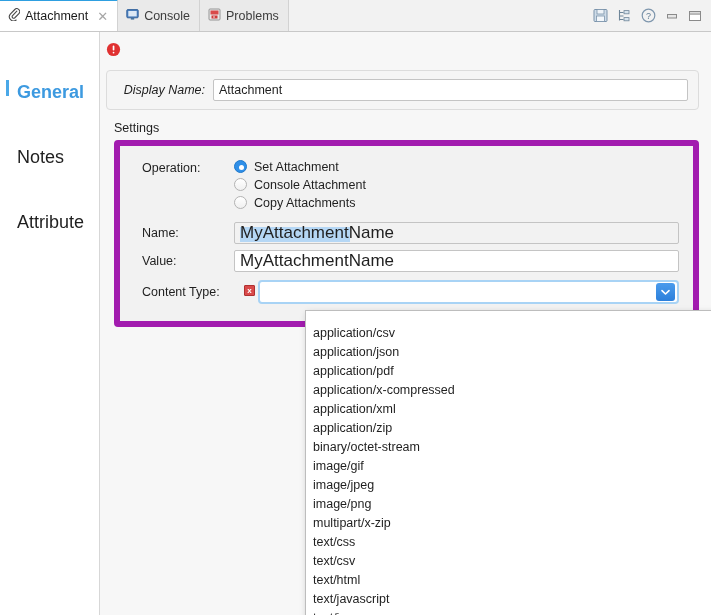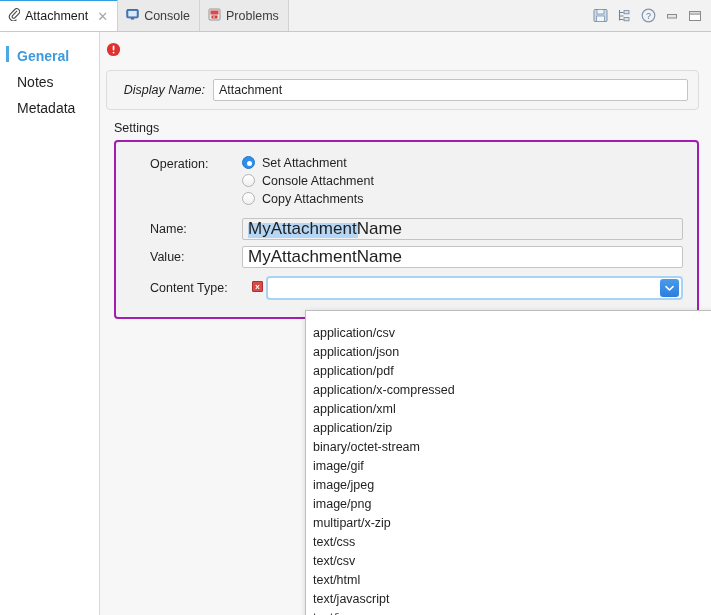--- a/index.html
+++ b/index.html
@@ -66,24 +66,25 @@
   
   .sidebar {
     width: 100px;
     background: #ffffff;
     border-right: 1px solid #d7d7d7;
     padding-top: 11px;
     flex: 0 0 100px;
   }
   .side-item {
     position: relative;
-    font-size: 14px;
+    font-size: 18px;
     color: #1f1f1f;
     padding: 5px 0 5px 17px;
     cursor: pointer;
+    margin-top: 34px;
   }
   .side-item.active { color: #3d9ae0; font-weight: bold; }
   .side-item.active::before {
     content: "";
     position: absolute;
     left: 6px; top: 3px;
     width: 3px; height: 16px;
     background: #4aa8e8;
   }
 
@@ -141,23 +142,23 @@
   .section-title {
     font-size: 12.5px;
     color: #1f1f1f;
     padding: 11px 0 5px 14px;
   }
 
   
   .settings-card {
     margin: 0 12px 0 14px;
     background: #f2f2f2;
-    border: 2px solid #a21caf;
+    border: 6px solid #a21caf;
     border-radius: 4px;
-    padding: 6px 0 14px 16px;
+    padding: 6px 0 14px 4px;
     position: relative;
   }
   .srow { display: flex; align-items: center; padding: 3px 14px 3px 18px; }
   .slbl { width: 92px; font-size: 12.5px; color: #1f1f1f; flex: 0 0 92px; }
 
   .radio-group { display: flex; flex-direction: column; gap: 4px; }
   .radio-line { display: flex; align-items: flex-start; gap: 7px; cursor: pointer; }
   .radio {
     width: 13px; height: 13px;
     border-radius: 50%;
@@ -330,21 +331,21 @@
 <div class="body">
 
   <div class="sidebar">
     <div class="side-item active">
       <span>General</span>
     </div>
     <div class="side-item">
       <span>Notes</span>
     </div>
     <div class="side-item">
-      <span>Metadata</span>
+      <span>Attribute</span>
     </div>
   </div>
 
   <div class="main">
 
     <div class="errbar">
       <span>
         <svg width="15" height="15" viewBox="0 0 15 15">
           <circle cx="7.5" cy="7.5" r="6.6" fill="#e03131"></circle>
           <rect x="6.7" y="3.6" width="1.7" height="5" rx="0.8" fill="#ffffff"></rect>

